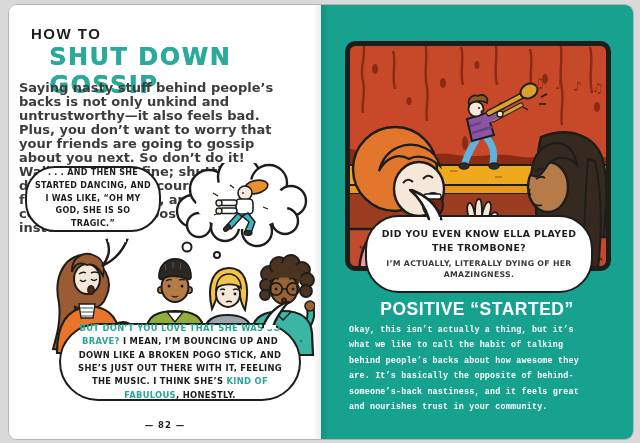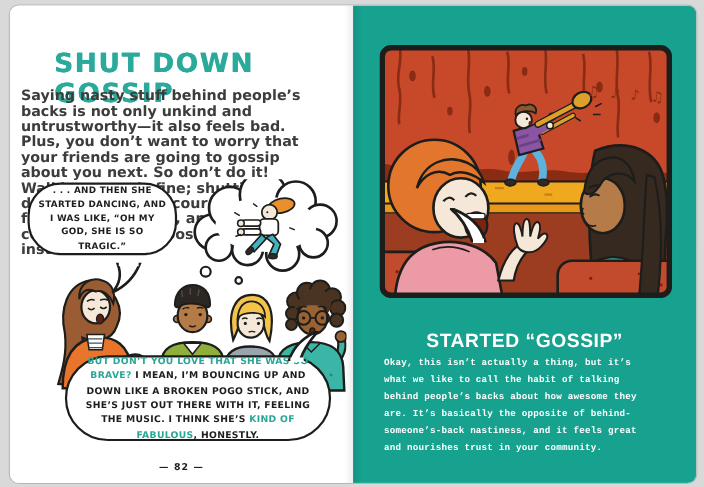--- a/index.html
+++ b/index.html
@@ -35,20 +35,21 @@
   .pagenum-dark{color:#123b33;}
   .art{position:absolute;}
 </style>
 </head>
 <body>
 
 <div class="stage">
   <div class="spread">
 
     <div class="page page-left">
+      <div class="kicker">HOW TO</div>
       <div class="title">SHUT DOWN GOSSIP</div>
       <div class="intro">Saying nasty stuff behind people’s backs is not only unkind and untrustworthy—it also feels bad. Plus, you don’t want to worry that your friends are going to gossip about you next. So don’t do it! Walking away is fine; shutting it down is better. Be courageous, be funny (if you want), and turn the conversation in a positive direction instead.</div>
 
       <svg class="art" style="left:8px;top:158px;" width="298" height="196" viewBox="0 0 298 196">
 
         <g>
           <g style="fill:#fff;stroke:var(--ink);stroke-width:2.4;">
             <circle cx="176" cy="48" r="16"></circle>
               <circle cx="192" cy="26" r="19"></circle>
               <circle cx="222" cy="14" r="21"></circle>
@@ -271,22 +272,26 @@
             <rect x="162" y="196" width="116" height="48" rx="13" style="fill:var(--seat_red);stroke:var(--ink);stroke-width:2.4"></rect>
             <circle cx="192" cy="212" r="1.5" fill="#7c2412"></circle>
               <circle cx="236" cy="208" r="1.3" fill="#7c2412"></circle>
               <circle cx="256" cy="218" r="1.5" fill="#7c2412"></circle>
             <path d="M250,120 C257,152 257,192 253,228 L236,228 C240,192 240,152 243,118 Z" style="fill:#362a20;stroke:var(--ink);stroke-width:2"></path>
           </g>
         </g>
         <rect x="2.5" y="2.5" width="261" height="225" rx="8" style="fill:none;stroke:var(--ink);stroke-width:5"></rect>
       </svg>
 
+      <div class="bubble" id="bubbleR">
+        <div class="bold-line">DID YOU EVEN KNOW ELLA PLAYED THE TROMBONE?</div>
+        <div class="sub-line">I’M ACTUALLY, LITERALLY DYING OF HER AMAZINGNESS.</div>
+      </div>
       <svg class="tail" style="left:88px;top:184px;" width="40" height="32" viewBox="0 0 40 32">
         <path d="M20,30 C16,18 10,8 0,0 C14,5 28,14 32,30 Z" style="fill:#fff;stroke:var(--ink);stroke-width:2.6"></path>
         <rect x="21" y="28" width="10" height="4" fill="#ffffff"></rect>
       </svg>
 
-      <div class="pos-heading">STARTED “GOSSIP”</div>
+      <div class="pos-heading">POSITIVE “STARTED”</div>
       <div class="pos-body">Okay, this isn’t actually a thing, but it’s what we like to call the habit of talking behind people’s backs about how awesome they are. It’s basically the opposite of behind-someone’s-back nastiness, and it feels great and nourishes trust in your community.</div>
     </div>
   </div>
 </div>
 
 </body></html>

